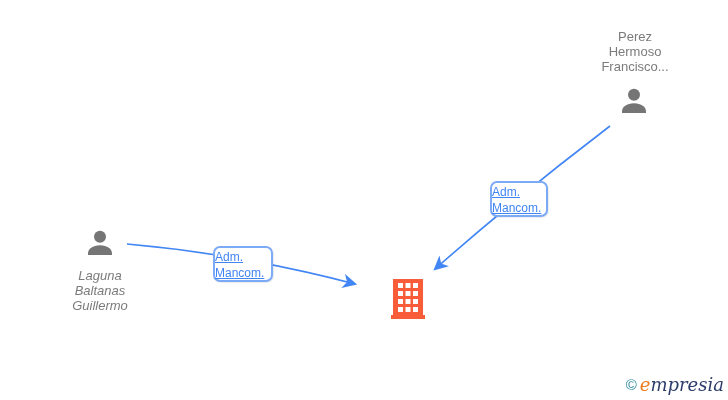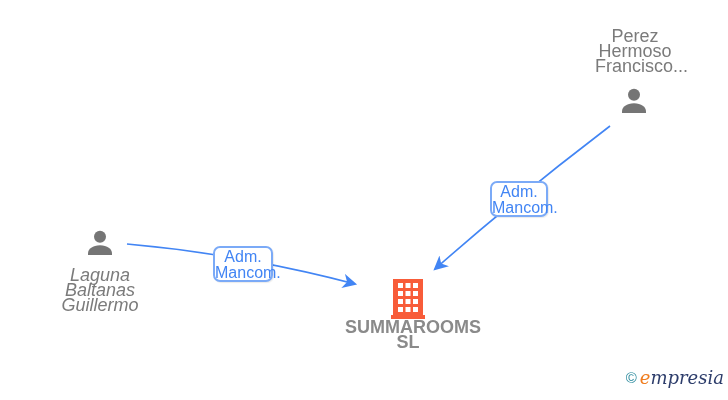--- a/index.html
+++ b/index.html
@@ -13,44 +13,45 @@
   .edges-layer{position:absolute;left:0;top:0;width:728px;height:400px;}
   .edge-path{stroke:#4285F4;stroke-width:1.6;fill:none;}
   .node{position:absolute;}
   .node-icon{display:block;}
   .person-icon svg{fill:#757575;}
   .building-icon svg{fill:#F85C39;}
   .node-label{
     position:absolute;
     text-align:center;
     color:#7B7B7B;
-    font-size:18px;
+    font-size:13px;
     line-height:15px;
   }
   .company-label{
     font-weight:bold;
     color:#8A8A8A;
   }
   .edge-label{
     position:absolute;
     box-sizing:border-box;
     background:#ffffff;
     border:2px solid #7BAAF7;
     border-radius:7px;
     color:#4285F4;
-    font-size:16px;
+    font-size:12px;
     line-height:16px;
-    text-align:center;
+    text-align:left;
     padding-top:1px;
     box-shadow:1px 1px 1px rgba(0,0,0,0.08);
+    text-decoration:underline;
   }
   .watermark{
     position:absolute;
     right:4px;
-    bottom:12px;
+    bottom:5px;
     white-space:nowrap;
   }
   .watermark .copy{
     color:#2A8A9D;
     font-size:15px;
     margin-right:3px;
     vertical-align:1px;
   }
   .watermark .brand{
     font-family:"DejaVu Serif", serif;
@@ -110,21 +111,20 @@
           <rect x="8" y="20" width="5" height="5"></rect>
           <rect x="15.5" y="20" width="5" height="5"></rect>
           <rect x="23" y="20" width="5" height="5"></rect>
           <rect x="8" y="28" width="5" height="5"></rect>
           <rect x="15.5" y="28" width="5" height="5"></rect>
           <rect x="23" y="28" width="5" height="5"></rect>
         </g>
       </svg>
     </span>
   </div>
-  <div class="node-label company-label" style="left:345px;top:320px;width:126px;">SUMMAROOMS SL</div>
 
   <div class="edge-label" style="left:213px;top:246px;width:60px;height:36px;">Adm. Mancom.</div>
   <div class="edge-label" style="left:490px;top:181px;width:58px;height:36px;">Adm. Mancom.</div>
 
   <div class="watermark">
     <span class="copy">©</span><span class="brand"><span class="brand-initial">e</span><span class="brand-rest">mpresia</span></span>
   </div>
 
 </div>
 

